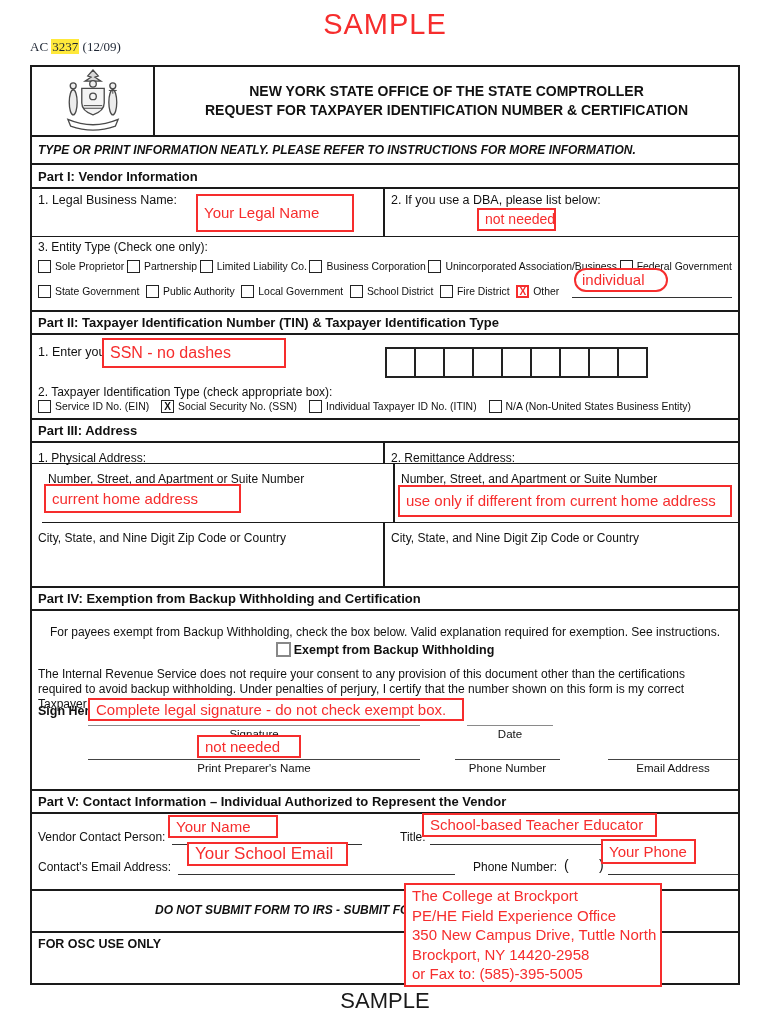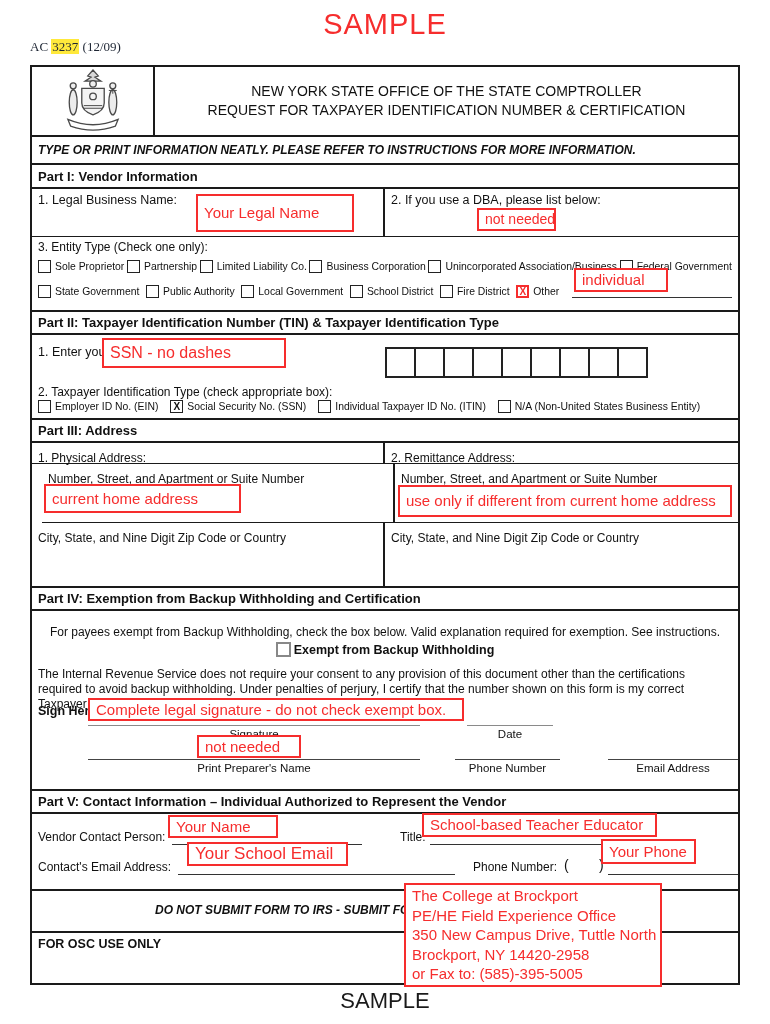--- a/index.html
+++ b/index.html
@@ -21,21 +21,21 @@
   .part-header { display: flex; align-items: center; padding-left: 6px;
                  font-weight: bold; font-size: 13px; border-bottom: 2px solid #1a1a1a; }
   .split { display: flex; }
   .cell-l { width: 353px; border-right: 2px solid #1a1a1a; position: relative; }
   .cell-r { flex: 1; position: relative; }
 
   .r-header { height: 70px; border-bottom: 2px solid #1a1a1a; display: flex; }
   .seal-cell { width: 123px; border-right: 2px solid #1a1a1a; display: flex;
                align-items: center; justify-content: center; }
   .title-cell { flex: 1; display: flex; flex-direction: column; align-items: center;
-                justify-content: center; font-weight: normal; font-size: 14px;
+                justify-content: center; font-weight: bold; font-size: 14px;
                 line-height: 19px; text-align: center; }
   .r-instr { height: 28px; border-bottom: 2px solid #1a1a1a; display: flex; align-items: center;
              padding-left: 6px; font-weight: bold; font-style: italic; font-size: 12px; }
   .r-p1h, .r-p2h, .r-p3h, .r-p4h, .r-p5h { height: 23px; }
   .r-p1h { height: 24px; }
   .r-name { height: 48px; }
   .r-entity { height: 75px; border-bottom: 2px solid #1a1a1a; }
   .r-p2c { height: 85px; border-bottom: 2px solid #1a1a1a; }
   .r-addrlbl { height: 21px; }
   .r-street { height: 59px; margin-left: 10px; }
@@ -208,21 +208,21 @@
           <span class="tin-cell"></span>
           <span class="tin-cell"></span>
           <span class="tin-cell"></span>
           <span class="tin-cell"></span>
           <span class="tin-cell"></span>
         </div>
       <div class="abs" style="left:6px;top:50px;font-size:12px;">2. Taxpayer Identification Type (check appropriate box):</div>
       <div class="abs" style="left:6px;top:65px;display:flex;align-items:center;gap:12px;" id="tin-type-row">
           <span class="cb-item">
             <span class="cb"></span>
-            <span class="cb-label">Employer ID No. (EIN)</span>
+            <span class="cb-label">Service ID No. (EIN)</span>
           </span>
           <span class="cb-item">
             <span class="cb">X</span>
             <span class="cb-label">Social Security No. (SSN)</span>
           </span>
           <span class="cb-item">
             <span class="cb"></span>
             <span class="cb-label">Individual Taxpayer ID No. (ITIN)</span>
           </span>
           <span class="cb-item">
@@ -301,21 +301,21 @@
 
     <div class="row r-osc">
       <div class="abs osc-lab">FOR OSC USE ONLY</div>
     </div>
 
   </div>
 
   <div class="annotations" id="annotations">
       <div class="anno" style="left: 196px; top: 194px; width: 158px; height: 38px; font-size: 15px; border-color: rgb(246, 45, 45); color: rgb(246, 45, 45);">Your Legal Name</div>
       <div class="anno" style="left: 477px; top: 208px; width: 79px; height: 23px; font-size: 14px; border-color: rgb(246, 45, 45); color: rgb(246, 45, 45);">not needed</div>
-      <div class="anno" style="left: 574px; top: 268px; width: 94px; height: 24px; font-size: 15px; border-color: rgb(246, 45, 45); color: rgb(246, 45, 45);">individual</div>
+      <div class="anno" style="left: 574px; top: 268px; width: 94px; height: 24px; font-size: 15px; border-color: rgb(246, 45, 45); color: rgb(246, 45, 45); border-radius: 12px;">individual</div>
       <div class="anno" style="left: 102px; top: 338px; width: 184px; height: 30px; font-size: 16px; border-color: rgb(246, 45, 45); color: rgb(246, 45, 45);">SSN - no dashes</div>
       <div class="anno" style="left: 44px; top: 484px; width: 197px; height: 29px; font-size: 15px; border-color: rgb(246, 45, 45); color: rgb(246, 45, 45);">current home address</div>
       <div class="anno" style="left: 398px; top: 485px; width: 334px; height: 32px; font-size: 15px; border-color: rgb(246, 45, 45); color: rgb(246, 45, 45);">use only if different from current home address</div>
       <div class="anno" style="left: 88px; top: 698px; width: 376px; height: 23px; font-size: 15px; border-color: rgb(246, 45, 45); color: rgb(246, 45, 45);">Complete legal signature - do not check exempt box.</div>
       <div class="anno" style="left: 197px; top: 735px; width: 104px; height: 23px; font-size: 15px; border-color: rgb(246, 45, 45); color: rgb(246, 45, 45);">not needed</div>
       <div class="anno" style="left: 168px; top: 815px; width: 110px; height: 23px; font-size: 15px; border-color: rgb(246, 45, 45); color: rgb(246, 45, 45);">Your Name</div>
       <div class="anno" style="left: 422px; top: 813px; width: 235px; height: 24px; font-size: 15px; border-color: rgb(246, 45, 45); color: rgb(246, 45, 45);">School-based Teacher Educator</div>
       <div class="anno" style="left: 187px; top: 842px; width: 161px; height: 24px; font-size: 17px; border-color: rgb(246, 45, 45); color: rgb(246, 45, 45);">Your School Email</div>
       <div class="anno" style="left: 601px; top: 839px; width: 95px; height: 25px; font-size: 15px; border-color: rgb(246, 45, 45); color: rgb(246, 45, 45);">Your Phone</div>
       <div class="anno" style="left: 404px; top: 883px; width: 258px; height: 104px; font-size: 15px; border-color: rgb(246, 45, 45); color: rgb(246, 45, 45);">

